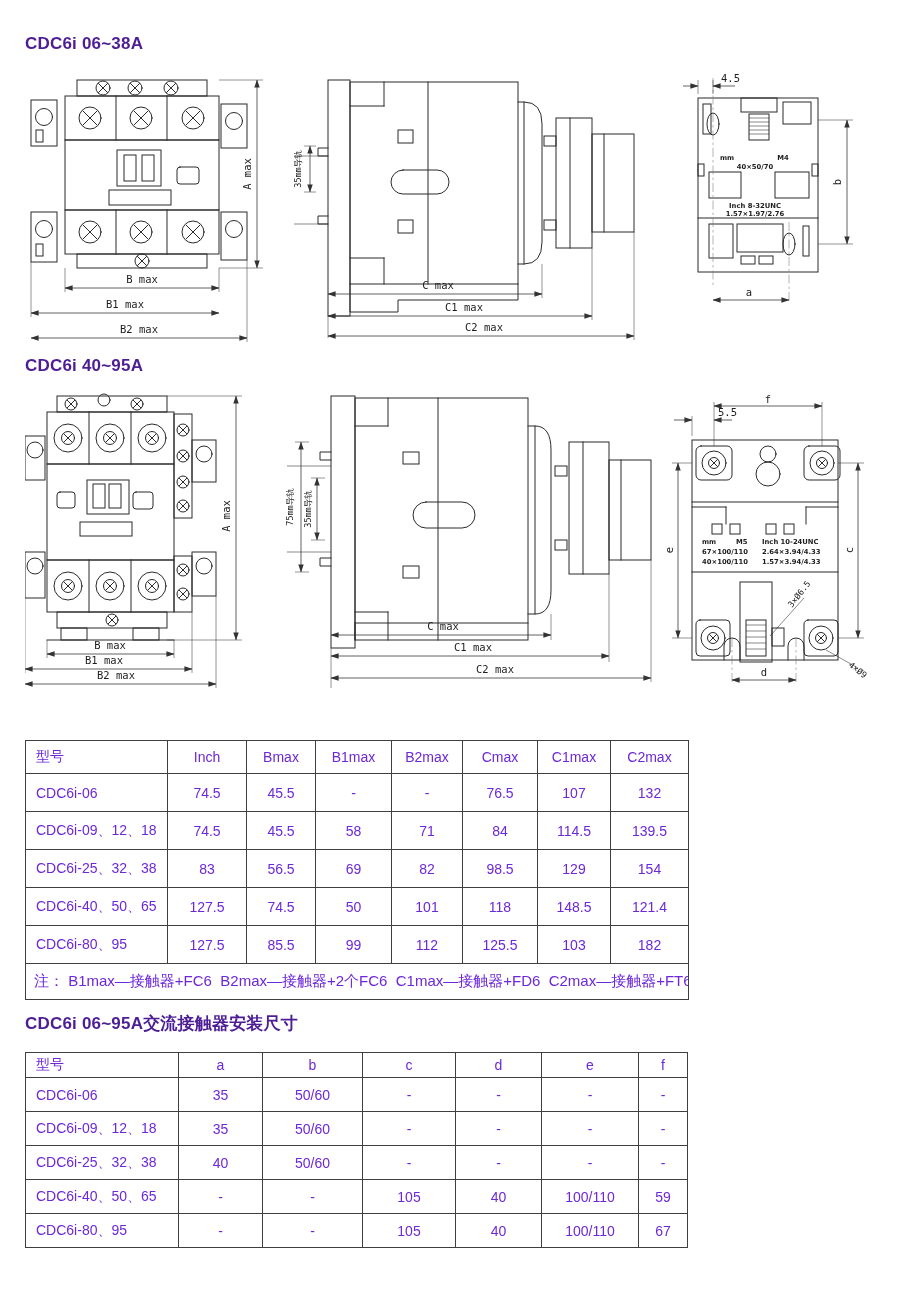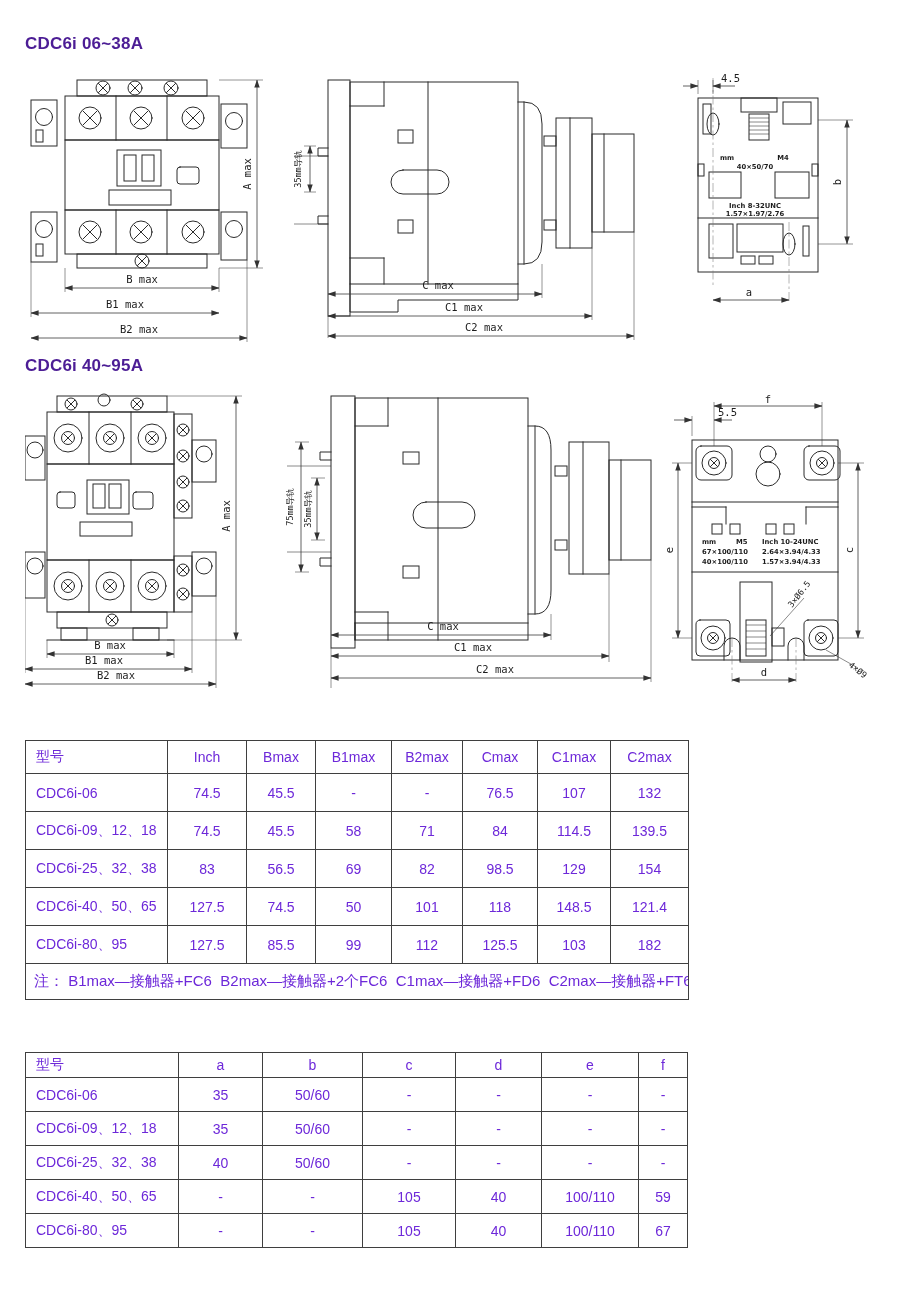--- a/index.html
+++ b/index.html
@@ -37,20 +37,21 @@
   .tiny{font:700 6.8px "DejaVu Sans",sans-serif;fill:#1c1c1c;}
   svg text{user-select:none;}
 </style>
 </head>
 <body>
 
 <div class="page">
 
   <h2 class="h" id="h1">CDC6i 06~38A</h2>
   <h2 class="h" id="h2">CDC6i 40~95A</h2>
+  <h2 class="h" id="h4">CDC6i 06~95A交流接触器安装尺寸</h2>
 
   <svg class="abs" style="left:25px;top:70px" width="245" height="275" viewBox="0 0 245 275">
     <defs>
       <marker id="ar1" viewBox="0 0 10 10" refX="9.5" refY="5" markerWidth="10" markerHeight="10" orient="auto-start-reverse">
           <path d="M0,1.6 L10,5 L0,8.4 Z" fill="#333"></path>
         </marker>
       <g id="sb1">
           <circle r="11" class="ln"></circle>
           <path class="ln" d="M-6.8,-6.8 L6.8,6.8 M-6.8,6.8 L6.8,-6.8"></path>
         </g>

